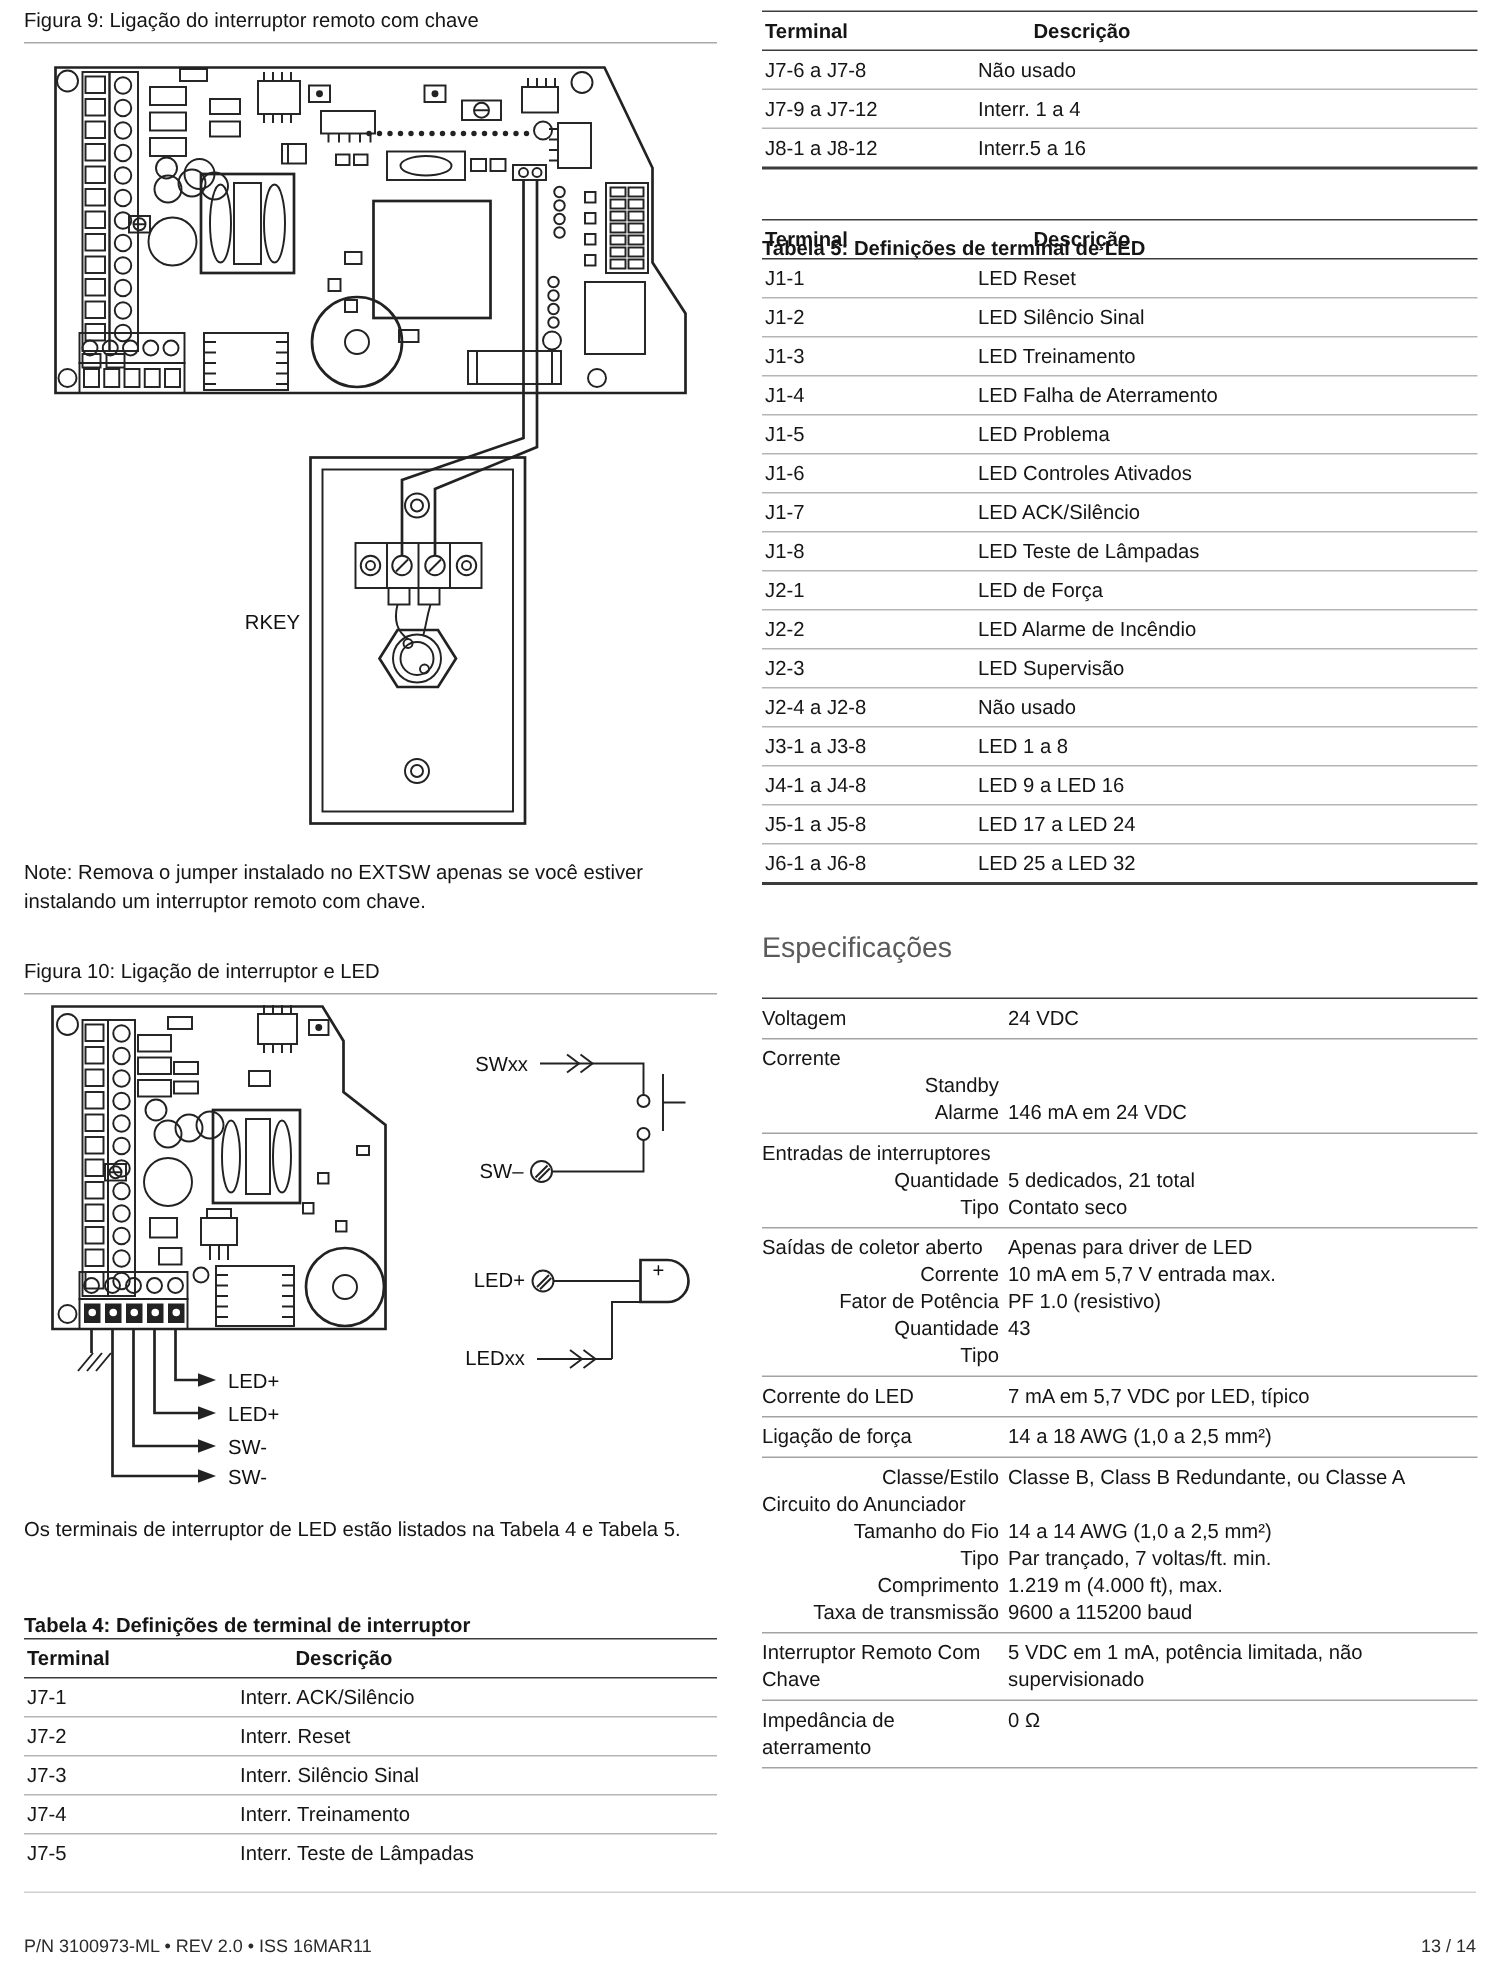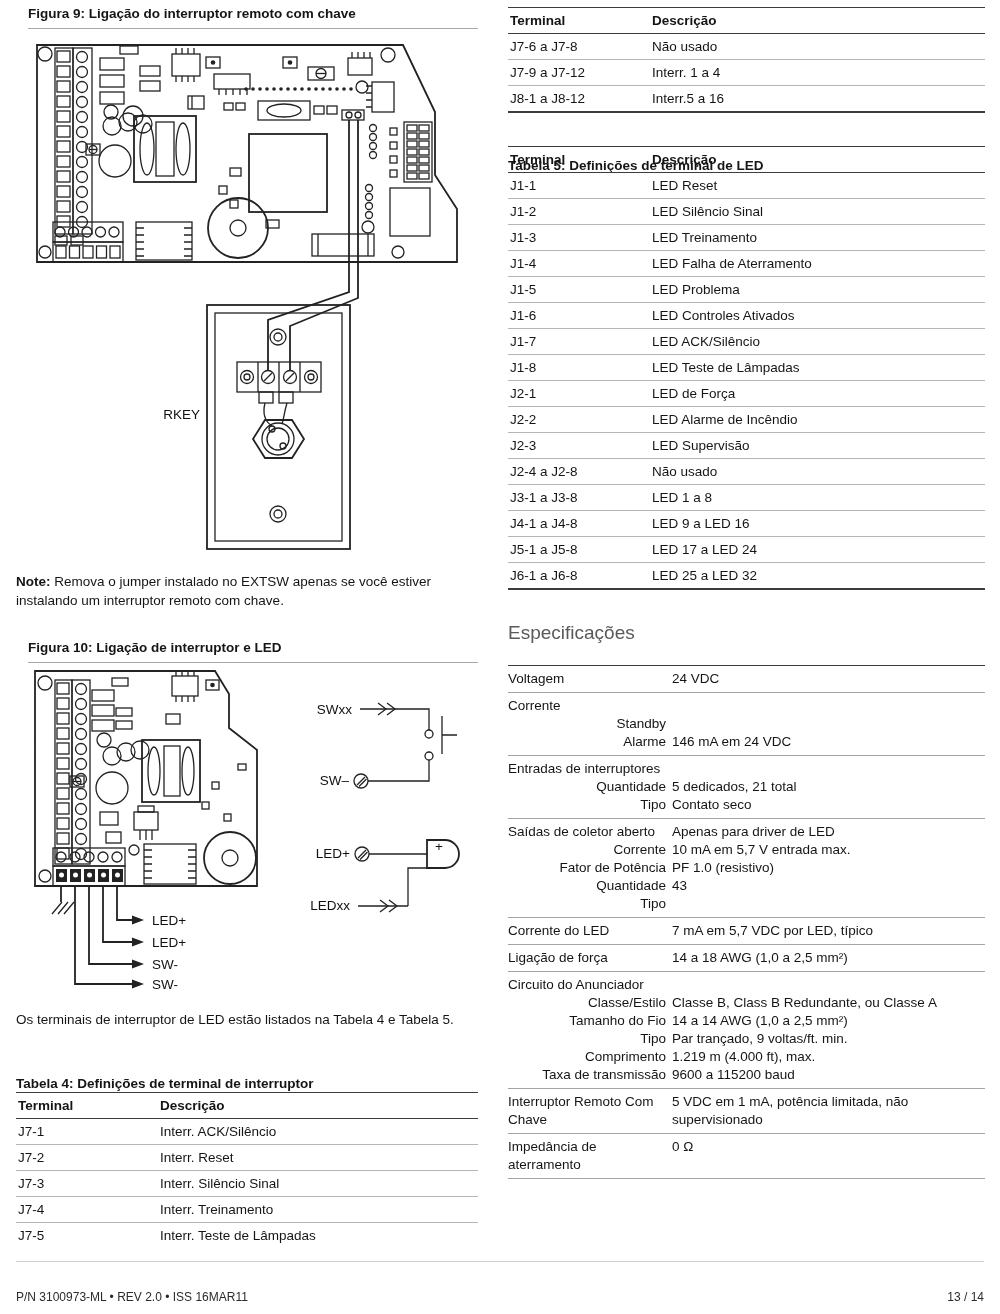--- a/index.html
+++ b/index.html
@@ -2,29 +2,29 @@
 <html><head>
 <meta charset="utf-8">
 <style>
   html,body{margin:0;padding:0;background:#fff;}
   .page{position:relative;width:1000px;height:1314px;background:#fff;
         font-family:"Liberation Sans",sans-serif;color:#151515;font-size:13.5px;overflow:hidden;}
   .col{position:absolute;top:0;}
   .col-left{left:16px;width:462px;}
   .col-right{left:508px;width:477px;}
   .abs{position:absolute;left:0;right:0;}
-  .fig-title{font-weight:bold;border-bottom:1px solid #a8a8a8;padding-bottom:7px;margin-left:12px;}
+  .fig-title{font-weight:normal;border-bottom:1px solid #a8a8a8;padding-bottom:7px;}
   .tbl-title{font-weight:bold;}
   .para{line-height:19px;}
-  .para b{font-weight:bold;}
+  .para b{font-weight:normal;}
   
   .dtable{border-top:1px solid #3c3c3c;border-bottom:2px solid #3c3c3c;}
   .dtable.open-bottom{border-bottom:none;}
   .trow{display:flex;border-bottom:1px solid #b5b5b5;}
-  .trow.head{font-weight:bold;border-bottom:1px solid #3c3c3c;}
+  .trow.head{font-weight:bold;border-bottom:1px solid #3c3c3c;gap:37px;}
   .dtable .trow:last-child{border-bottom:none;}
   .dtable.open-bottom .trow:last-child{border-bottom:none;}
   .cell{padding:4.5px 2px 4.5px 2px;line-height:16px;}
   .cell.c1{width:138px;flex:none;}
   .cell.c2{flex:1;}
   
   .specs-h{font-size:19px;font-weight:normal;color:#5a5a5a;}
   .spec-table{border-top:1px solid #3c3c3c;}
   .spec-group{padding:4px 0;border-bottom:1px solid #a3a3a3;}
   .spec-row{display:flex;line-height:18px;}
@@ -589,34 +589,34 @@
           </div>
         </div>
         <div class="spec-group">
           <div class="spec-row">
             <div class="spec-label">Ligação de força</div>
             <div class="spec-value">14 a 18 AWG (1,0 a 2,5 mm²)</div>
           </div>
         </div>
         <div class="spec-group">
           <div class="spec-row">
+            <div class="spec-label ind">Classe/Estilo</div>
+            <div class="spec-value">Classe B, Class B Redundante, ou Classe A</div>
+          </div>
+          <div class="spec-row">
             <div class="spec-label">Circuito do Anunciador</div>
             <div class="spec-value"></div>
           </div>
           <div class="spec-row">
-            <div class="spec-label ind">Classe/Estilo</div>
-            <div class="spec-value">Classe B, Class B Redundante, ou Classe A</div>
-          </div>
-          <div class="spec-row">
             <div class="spec-label ind">Tamanho do Fio</div>
             <div class="spec-value">14 a 14 AWG (1,0 a 2,5 mm²)</div>
           </div>
           <div class="spec-row">
             <div class="spec-label ind">Tipo</div>
-            <div class="spec-value">Par trançado, 9 voltas/ft. min.</div>
+            <div class="spec-value">Par trançado, 7 voltas/ft. min.</div>
           </div>
           <div class="spec-row">
             <div class="spec-label ind">Comprimento</div>
             <div class="spec-value">1.219 m (4.000 ft), max.</div>
           </div>
           <div class="spec-row">
             <div class="spec-label ind">Taxa de transmissão</div>
             <div class="spec-value">9600 a 115200 baud</div>
           </div>
         </div>

